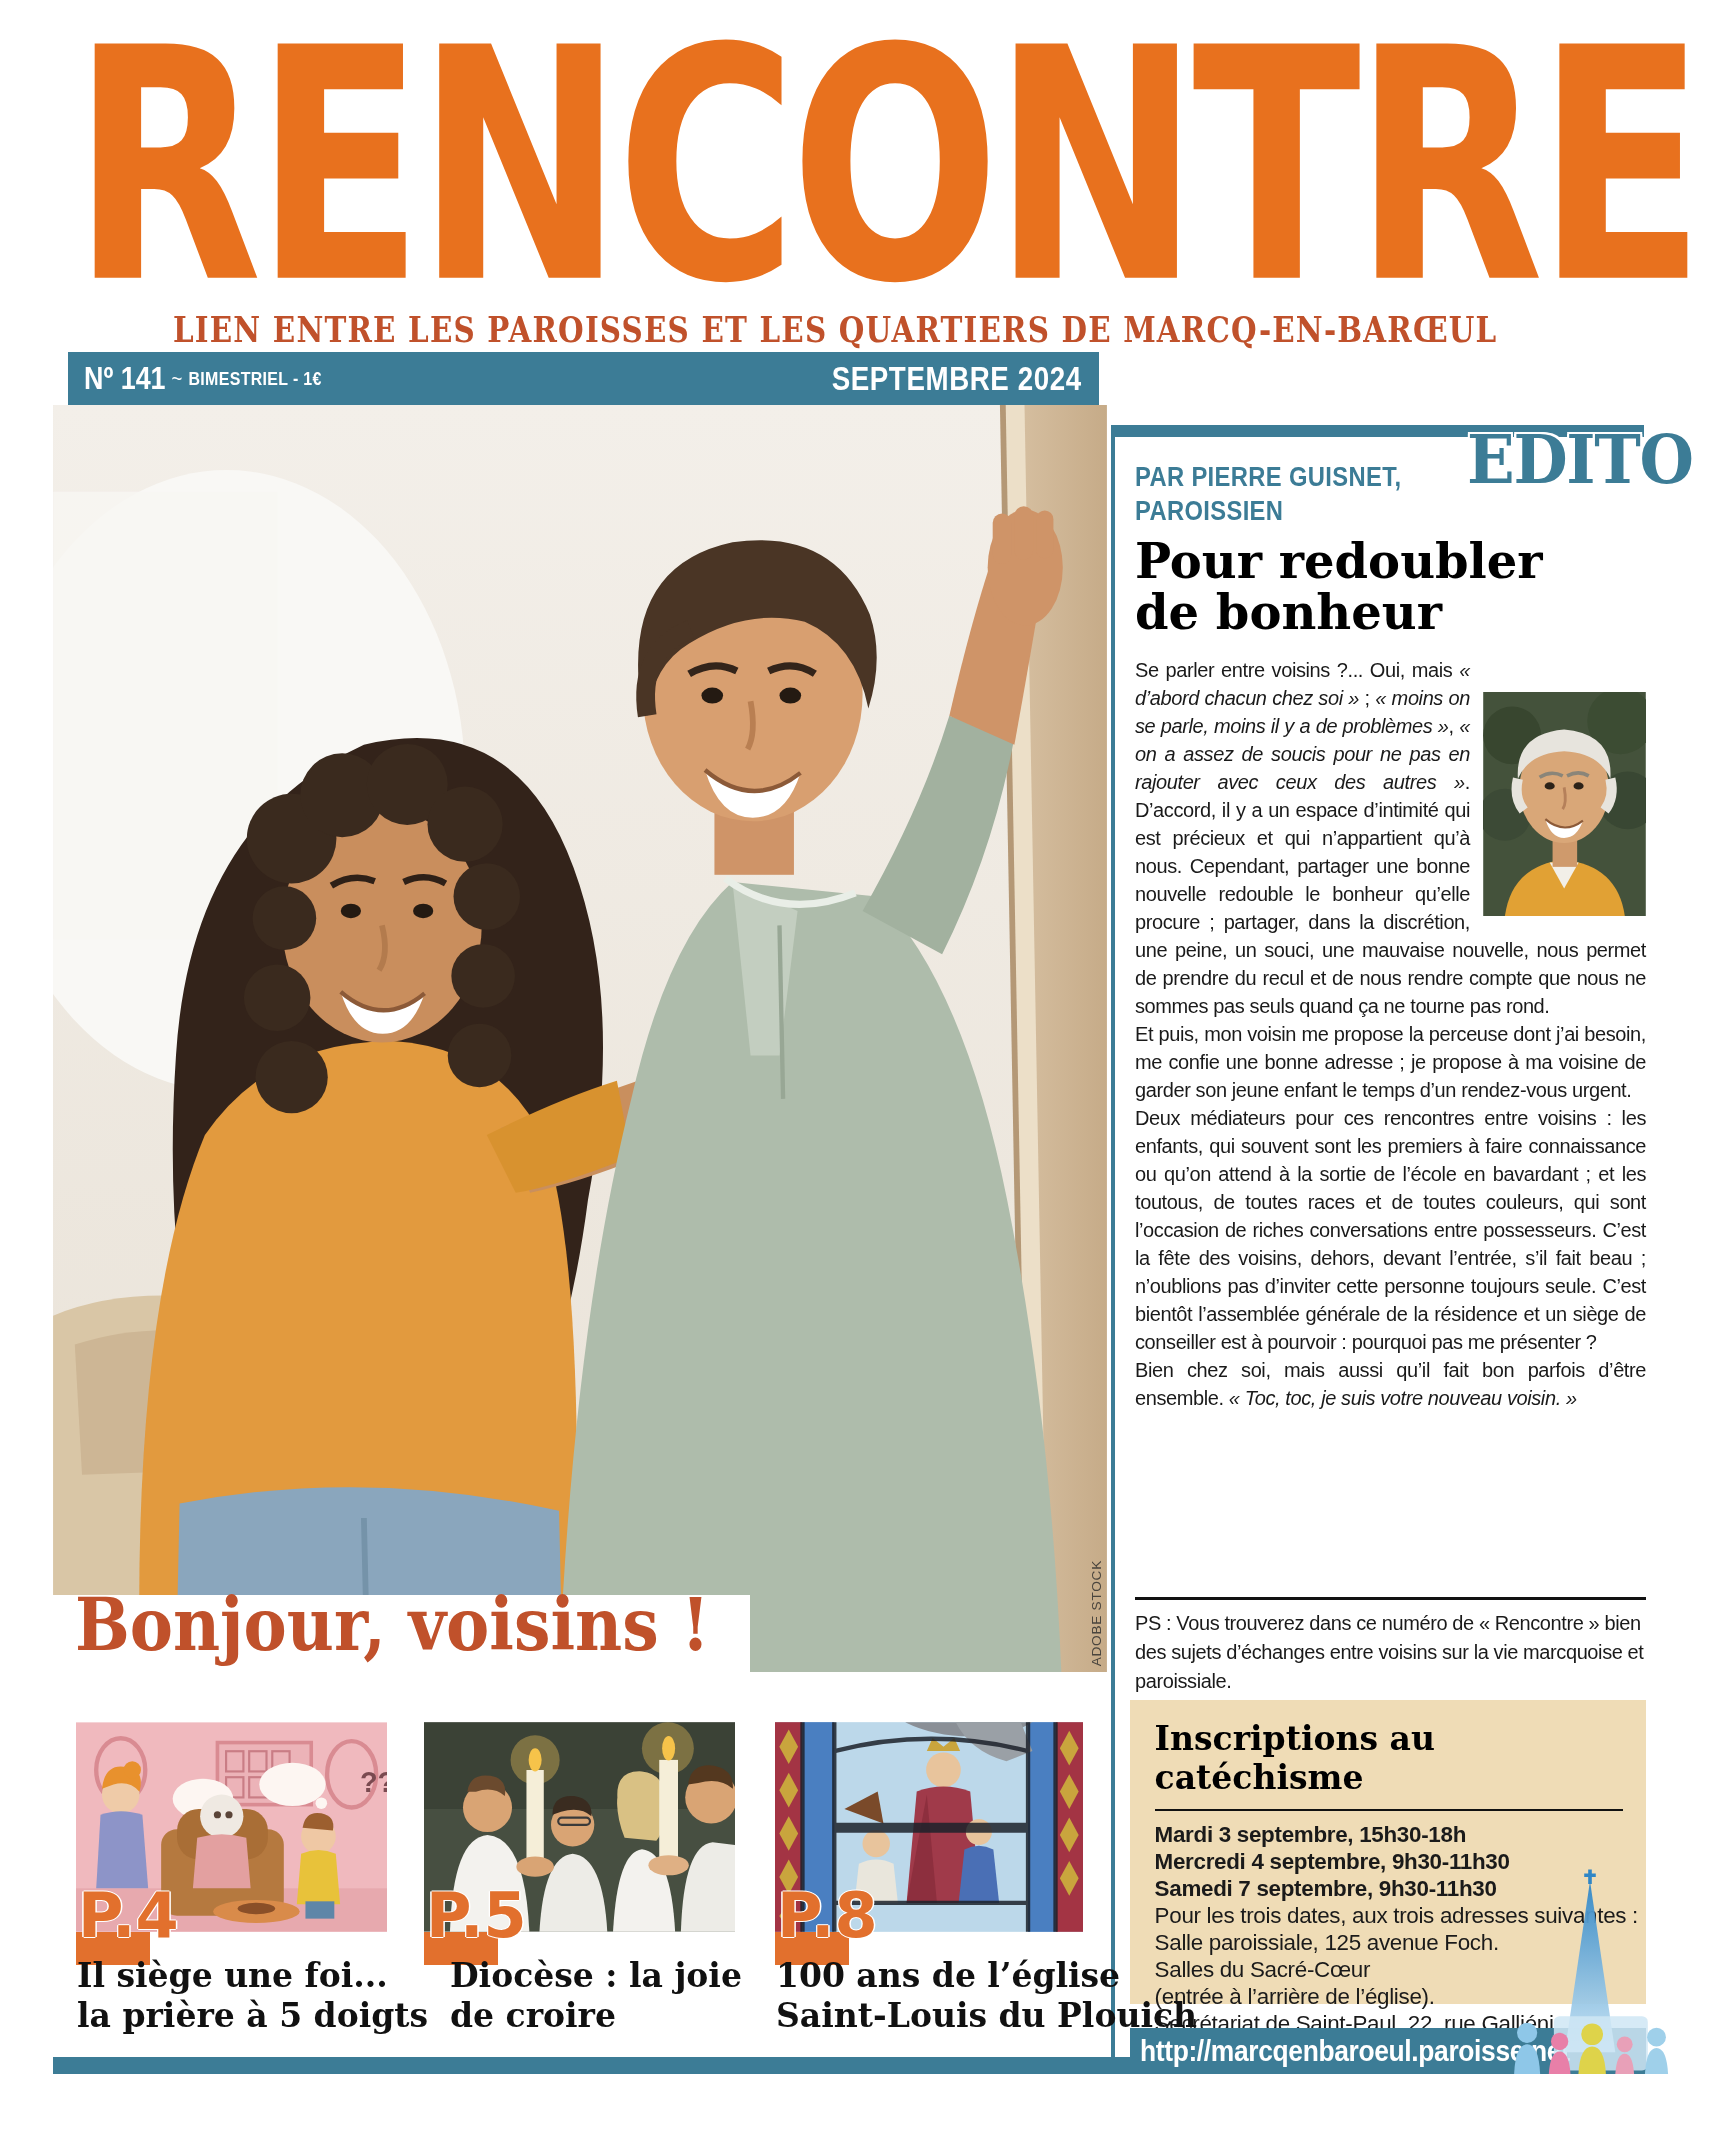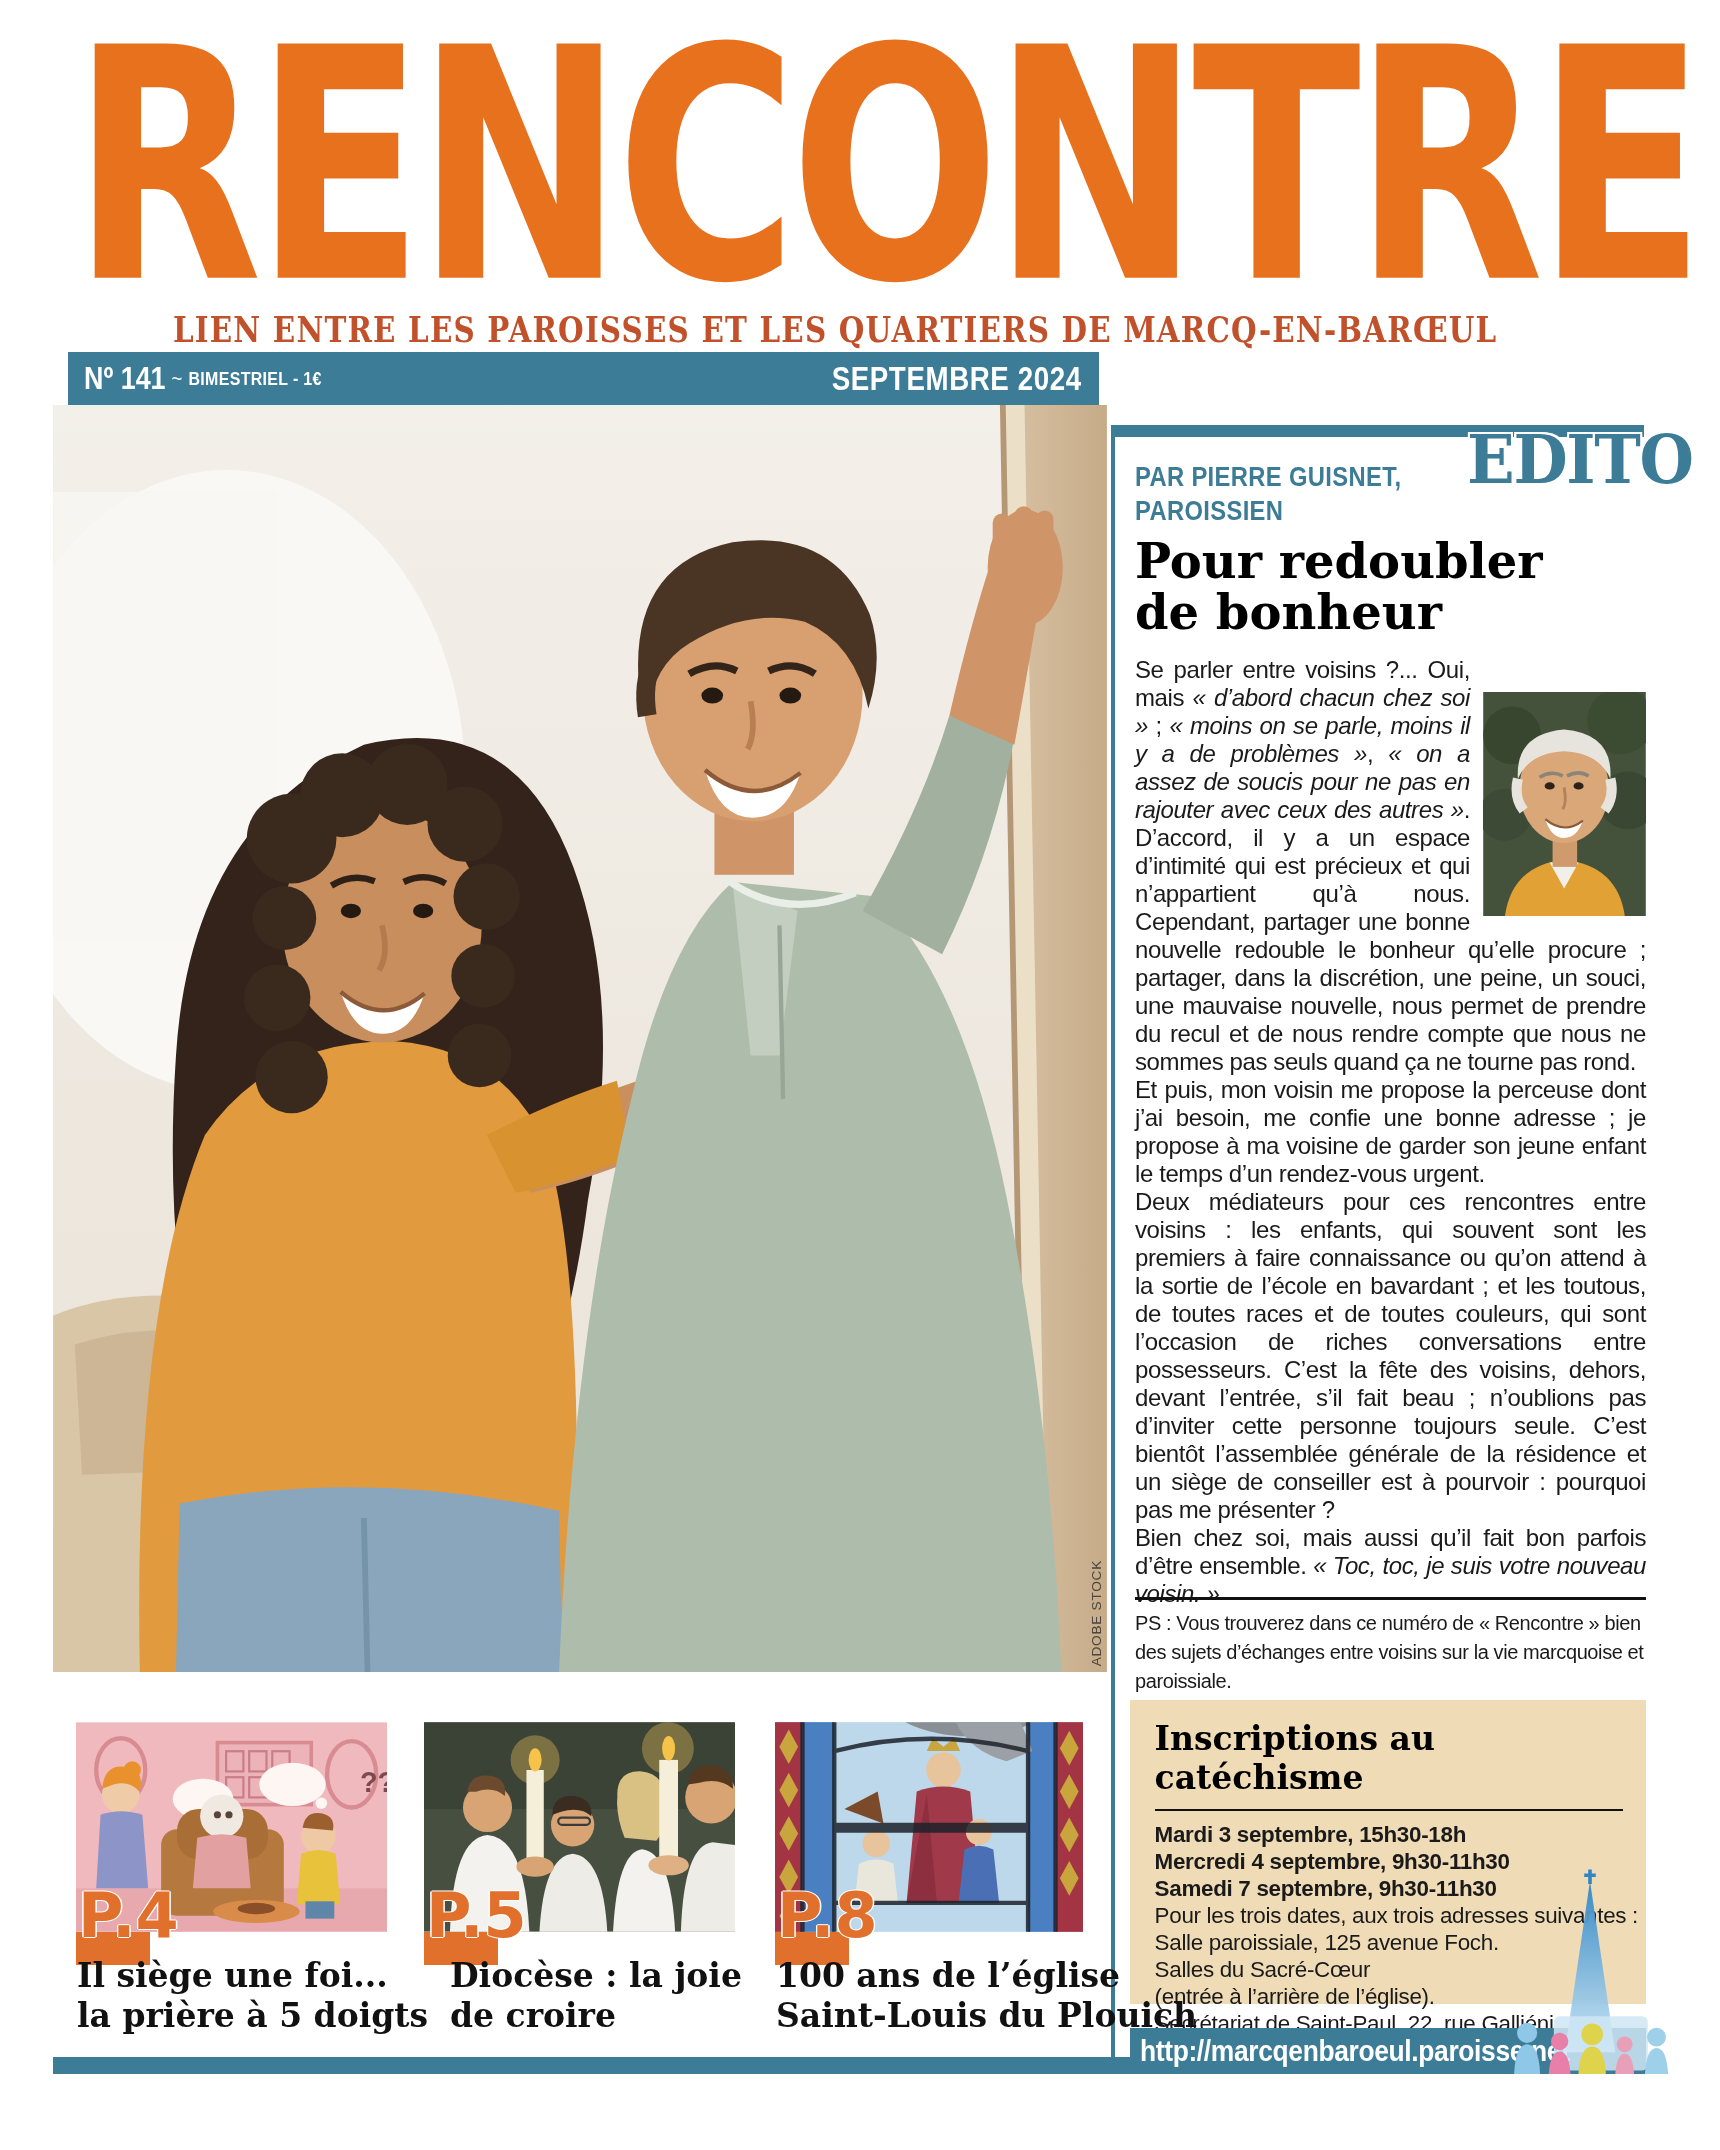--- a/index.html
+++ b/index.html
@@ -32,21 +32,21 @@
   
   #column-divider{left:1111px;top:425px;width:3.6px;height:1632px;background:#3C7C96;}
   #edito-topbar{left:1115px;top:425px;width:529px;height:11.6px;background:#3C7C96;}
   #edito-label{left:1467px;top:419px;font-family:"DejaVu Serif",serif;font-weight:bold;font-size:68px;
     color:#3C7C96;letter-spacing:-1.4px;transform:scaleX(0.92);transform-origin:top left;
     text-shadow:2.2px 0 0 #fff,-2.2px 0 0 #fff,0 2.2px 0 #fff,0 -2.2px 0 #fff,2.2px 2.2px 0 #fff,-2.2px -2.2px 0 #fff,2.2px -2.2px 0 #fff,-2.2px 2.2px 0 #fff;}
   #edito-byline{left:1135px;top:460px;color:#3C7C96;font-weight:bold;font-size:27px;line-height:34px;
     letter-spacing:0.4px;transform:scaleX(0.88);transform-origin:top left;white-space:nowrap;}
   #edito-title{left:1135px;top:536px;font-family:"DejaVu Serif",serif;font-weight:bold;font-size:48px;
     line-height:51px;color:#000;}
-  #edito-body{left:1135px;top:656px;width:511px;font-size:24px;line-height:28px;letter-spacing:-0.4px;
+  #edito-body{left:1135px;top:656px;width:511px;font-size:20px;line-height:28px;letter-spacing:-0.4px;
     text-align:justify;}
   #edito-body p{margin:0;}
   #edito-body em{font-style:italic;}
   #portrait{float:right;width:163px;height:224px;margin:36px 0 8.7px 13px;}
   #ps-rule{left:1135px;top:1597px;width:511px;height:2.9px;background:#111;}
   #edito-ps{left:1135px;top:1609px;width:511px;font-size:20px;line-height:29px;letter-spacing:-0.4px;}
   
   #catechism-box{left:1130px;top:1700px;width:516px;height:304px;background:#EFDCB6;box-sizing:border-box;
     padding:19px 20px 0 24.6px;}
   #catechism-title{font-family:"DejaVu Serif",serif;font-weight:bold;font-size:33px;color:#000;}
@@ -161,20 +161,23 @@
     <path d="M822,430 q-14,-90 60,-120" fill="none" stroke="#4a3525" stroke-width="26"></path>
     <path d="M880,372 q34,-20 66,-4" stroke="#33241a" stroke-width="10" fill="none"></path>
     <path d="M990,368 q34,-16 64,4" stroke="#33241a" stroke-width="10" fill="none"></path>
     <ellipse cx="912" cy="402" rx="15" ry="11" fill="#241a12"></ellipse>
     <ellipse cx="1020" cy="402" rx="15" ry="11" fill="#241a12"></ellipse>
     <path d="M965,410 q8,44 -4,66" stroke="#b97f52" stroke-width="8" fill="none"></path>
     <path d="M902,505 q66,56 132,4 q-20,62 -66,62 q-46,0 -66,-66Z" fill="#ffffff"></path>
     <path d="M902,505 q66,56 132,4" stroke="#8c5a38" stroke-width="6" fill="none"></path>
   </svg>
   <div class="abs" id="photo-credit">ADOBE STOCK</div>
+  <div class="abs" id="headline-box">
+    <div id="cover-headline">Bonjour, voisins !</div>
+  </div>
 </div>
 
 <div class="abs" id="column-divider"></div>
 <div class="abs" id="edito-topbar"></div>
 <div class="abs" id="edito-label">EDITO</div>
 <div class="abs" id="edito-byline">
   <div>PAR PIERRE GUISNET,</div>
   <div>PAROISSIEN</div>
 </div>
 <div class="abs" id="edito-title">

